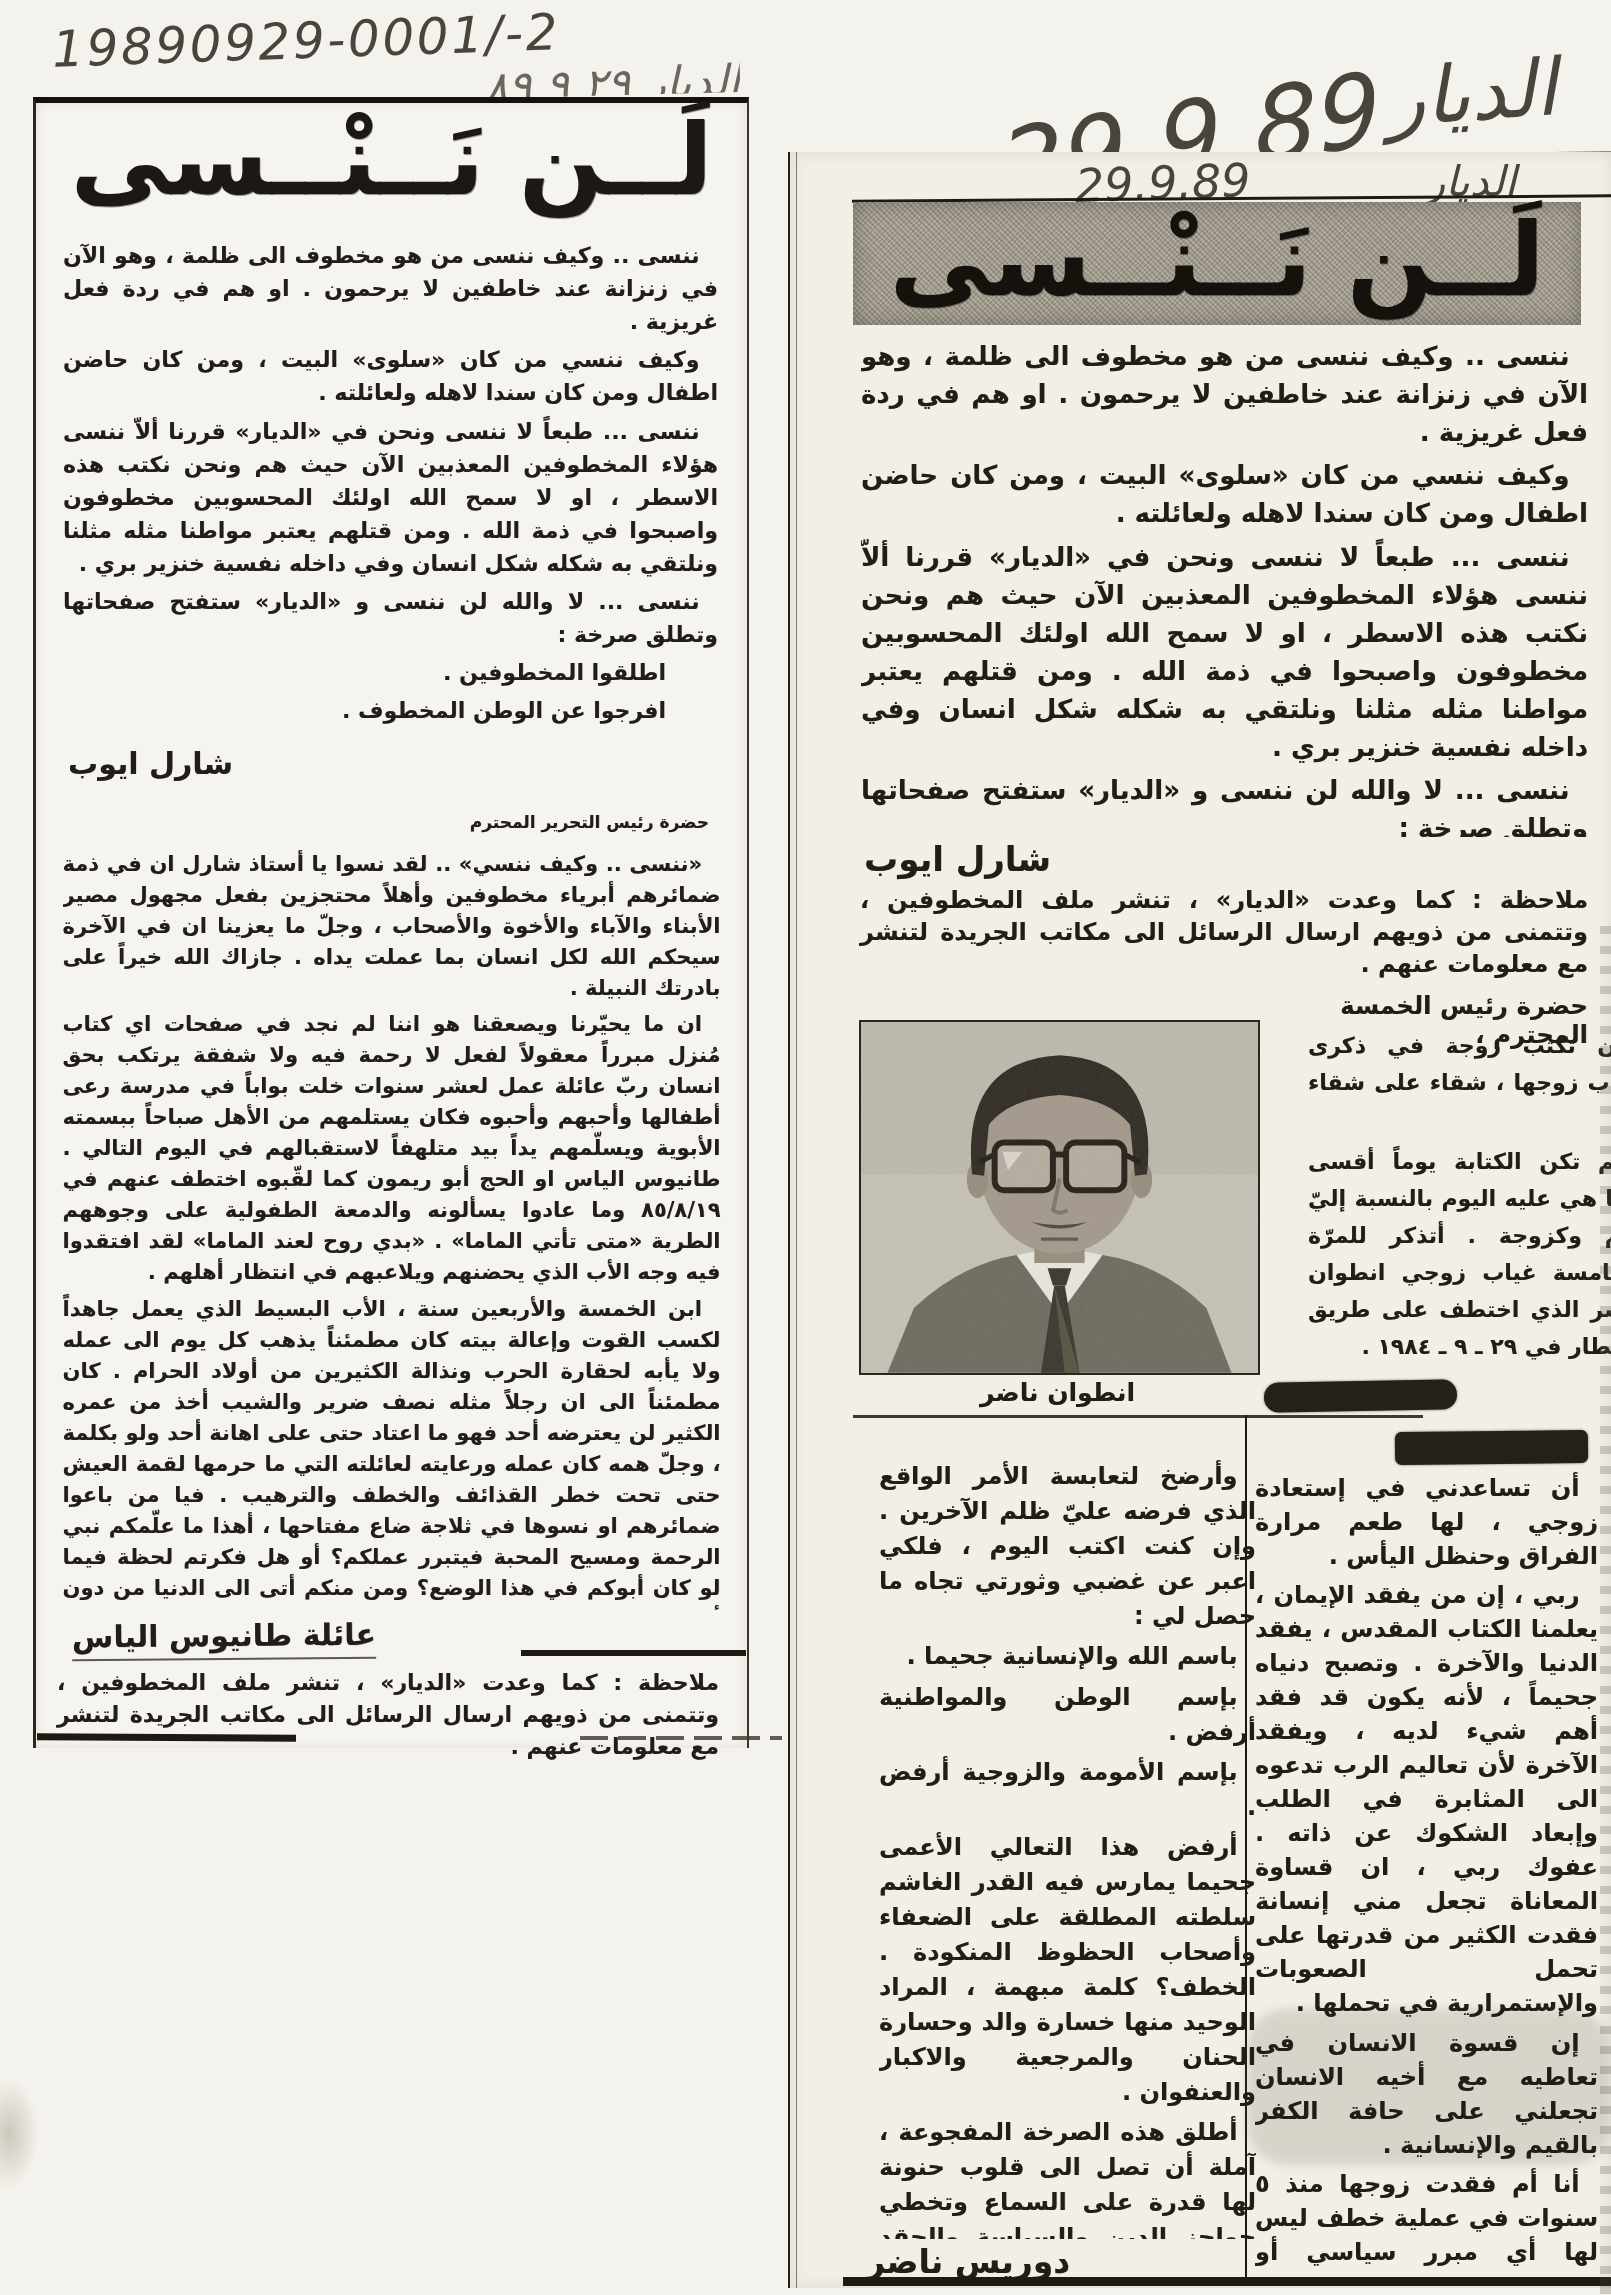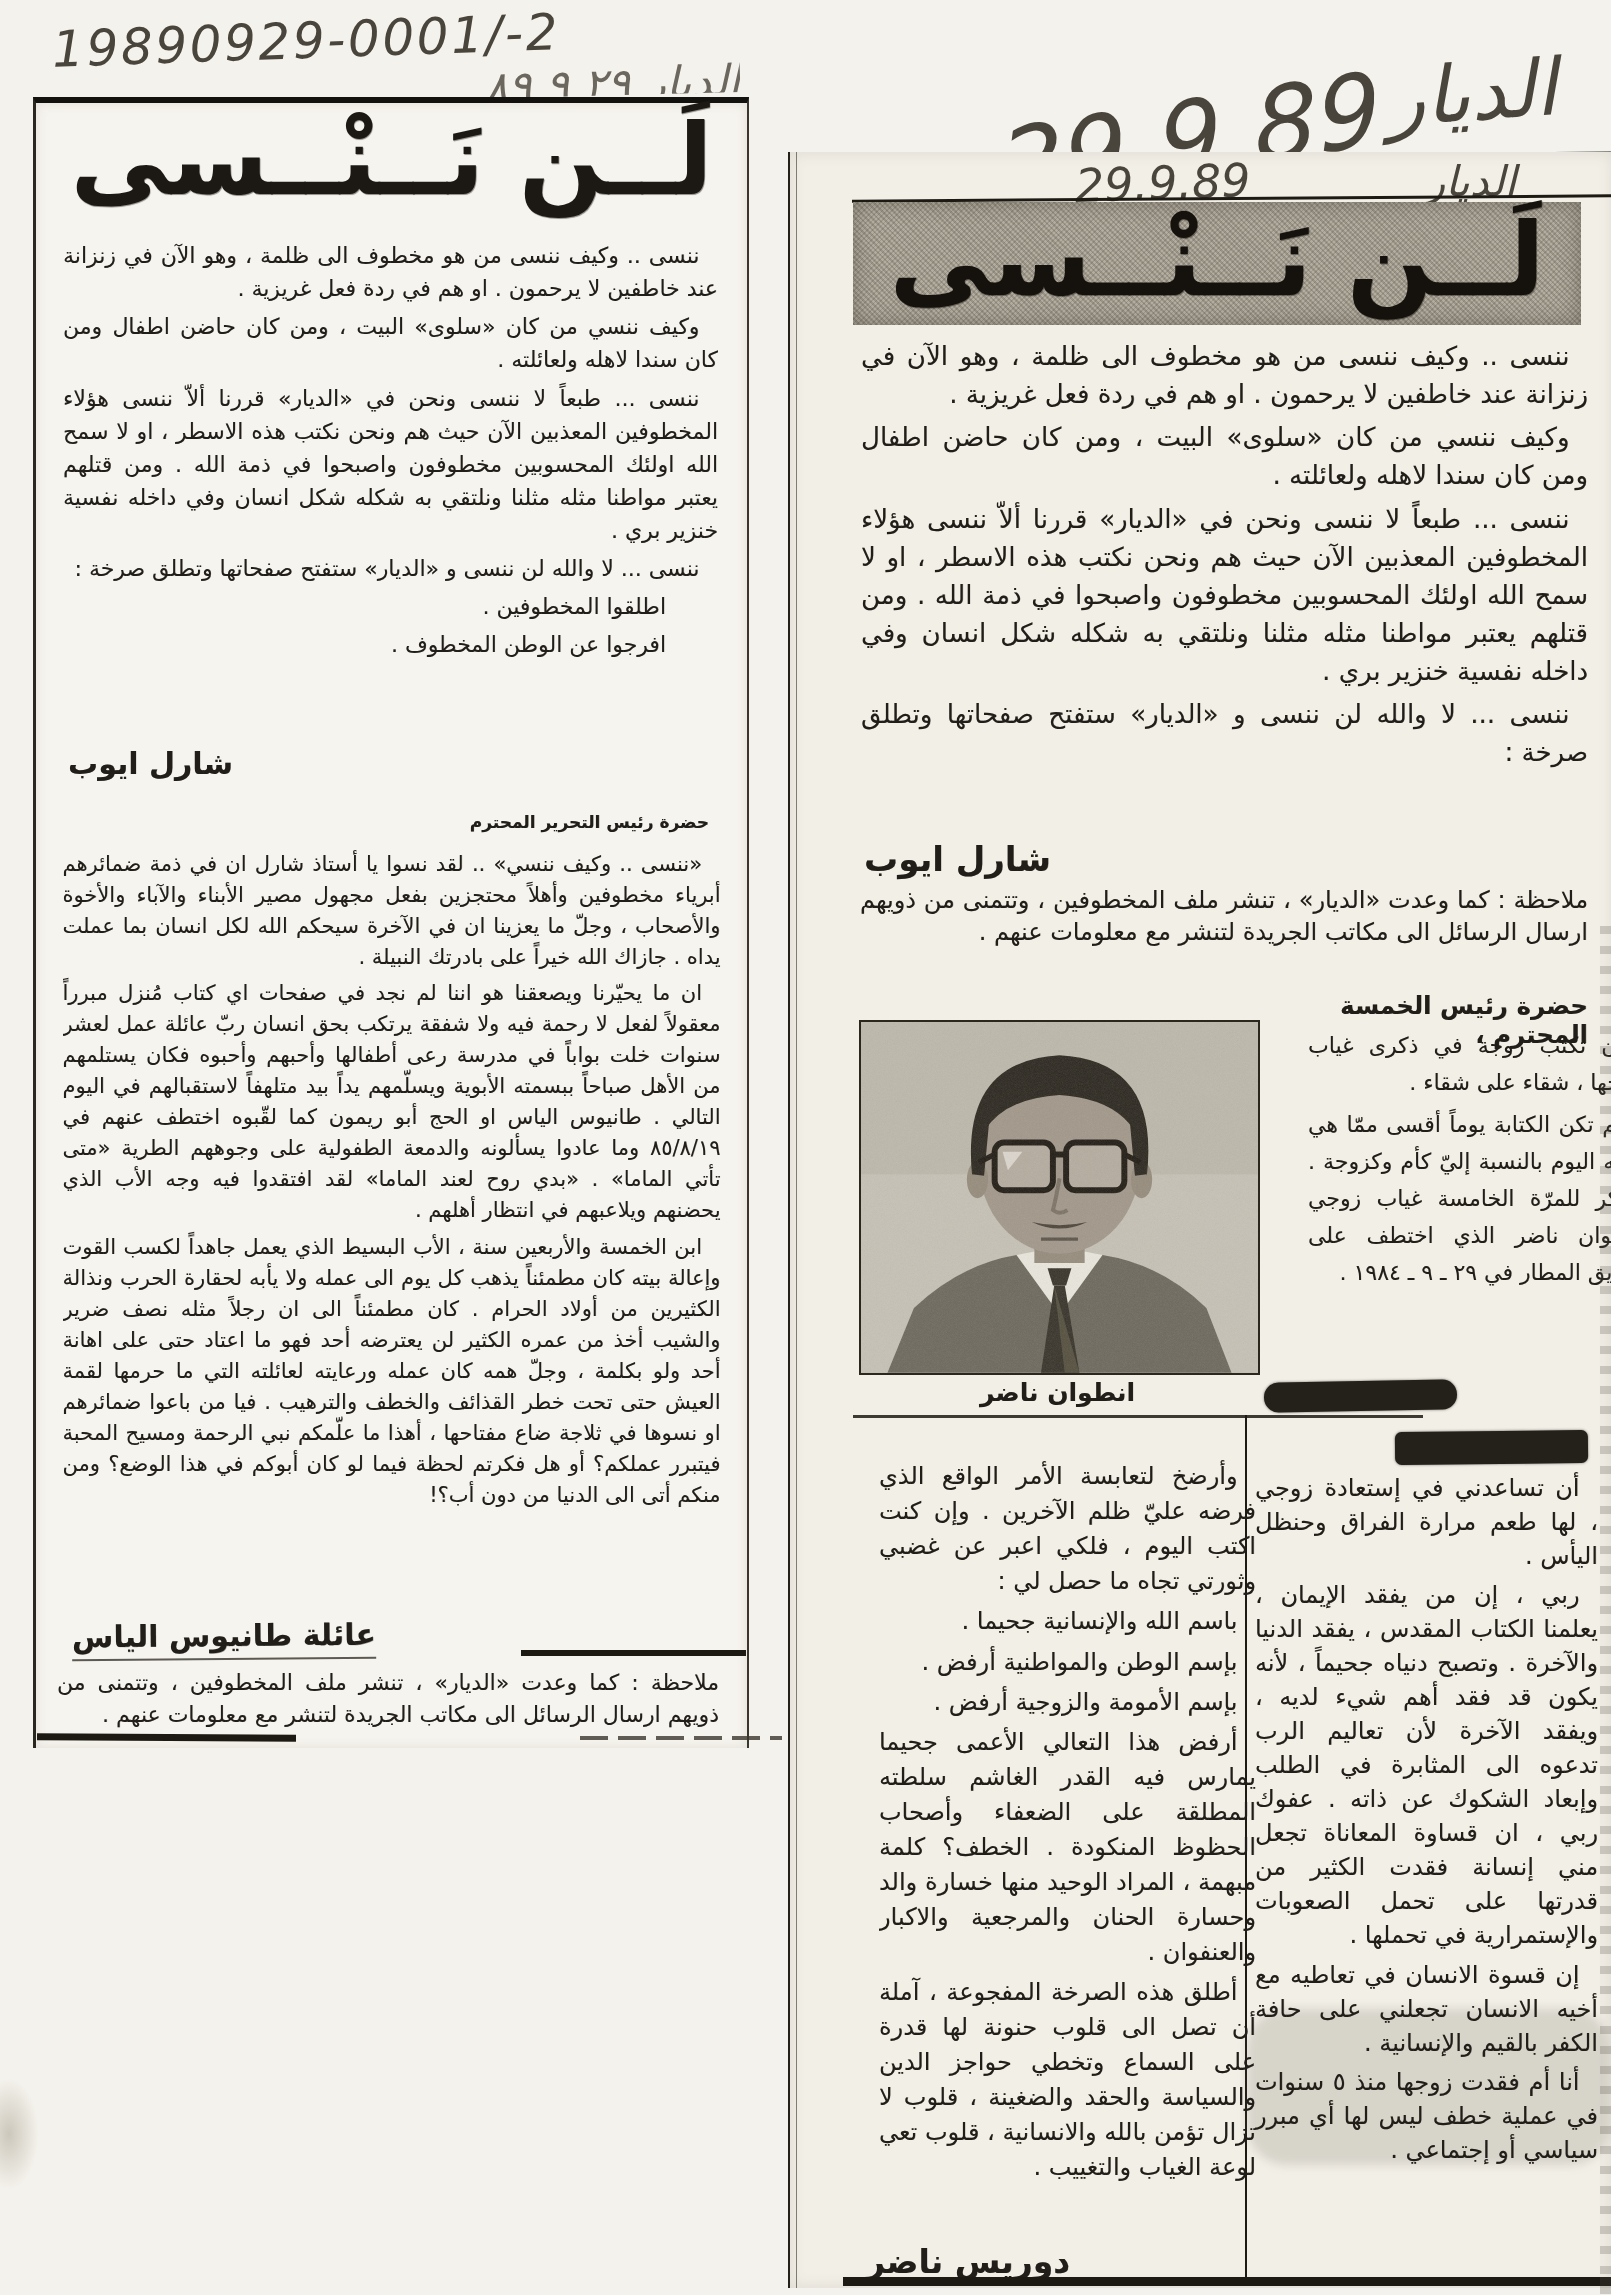--- a/index.html
+++ b/index.html
@@ -10,21 +10,21 @@
   .ltr{direction:ltr;unicode-bidi:bidi-override;display:inline-block;}
   .clip{background:#f6f4ee;}
   .clip-left{left:34px;top:97px;width:711px;height:1645px;
              border-top:6px solid #14120e;border-left:3.3px solid #2a2721;border-right:2.6px solid #3a362e;
              box-shadow:0 0 12px rgba(90,85,70,.12) inset;}
   .clip-right{left:789px;top:152px;width:823px;height:2136px;background:#f2efe7;
               border-left:2.6px solid #23201a;box-shadow:0 0 14.6px rgba(90,85,70,.14) inset;}
   .clip-right::before{content:"";position:absolute;left:6px;top:0;bottom:0;width:1.3px;background:rgba(35,32,26,.55);}
   .title-callig{font-weight:700;color:#1c1914;text-align:center;line-height:1.05;
                 text-shadow:0.7px 0.7px 0.7px rgba(25,20,15,.45);}
-  .news{font-weight:400;text-align:justify;text-shadow:0.3px 0.3px 0.4px rgba(30,25,18,.35);}
+  .news{font-weight:700;text-align:justify;text-shadow:0.3px 0.3px 0.4px rgba(30,25,18,.35);}
   .news p{margin:0 0 5.3px 0;text-indent:18.5px;}
   .cry{text-indent:52px !important;text-align:right;}
   .sig{font-weight:700;text-shadow:0.3px 0.3px 0.5px rgba(30,25,18,.4);}
   .rule{background:#1d1a14;}
   .bar{background:#24211b;box-shadow:0 0 2.6px rgba(20,18,14,.6);}
   .titlebox{background-color:#b3ada0;
     background-image:repeating-linear-gradient(45deg,rgba(55,50,40,.20) 0 2px,rgba(255,255,255,0) 2px 4px),
                      repeating-linear-gradient(-45deg,rgba(55,50,40,.16) 0 1.3px,rgba(255,255,255,0) 1.3px 3.3px);
     box-shadow:inset 0 0 20px rgba(40,35,28,.35);}
   .photo-frame{border:2px solid #2b271f;background:#beb9ad;overflow:hidden;}

